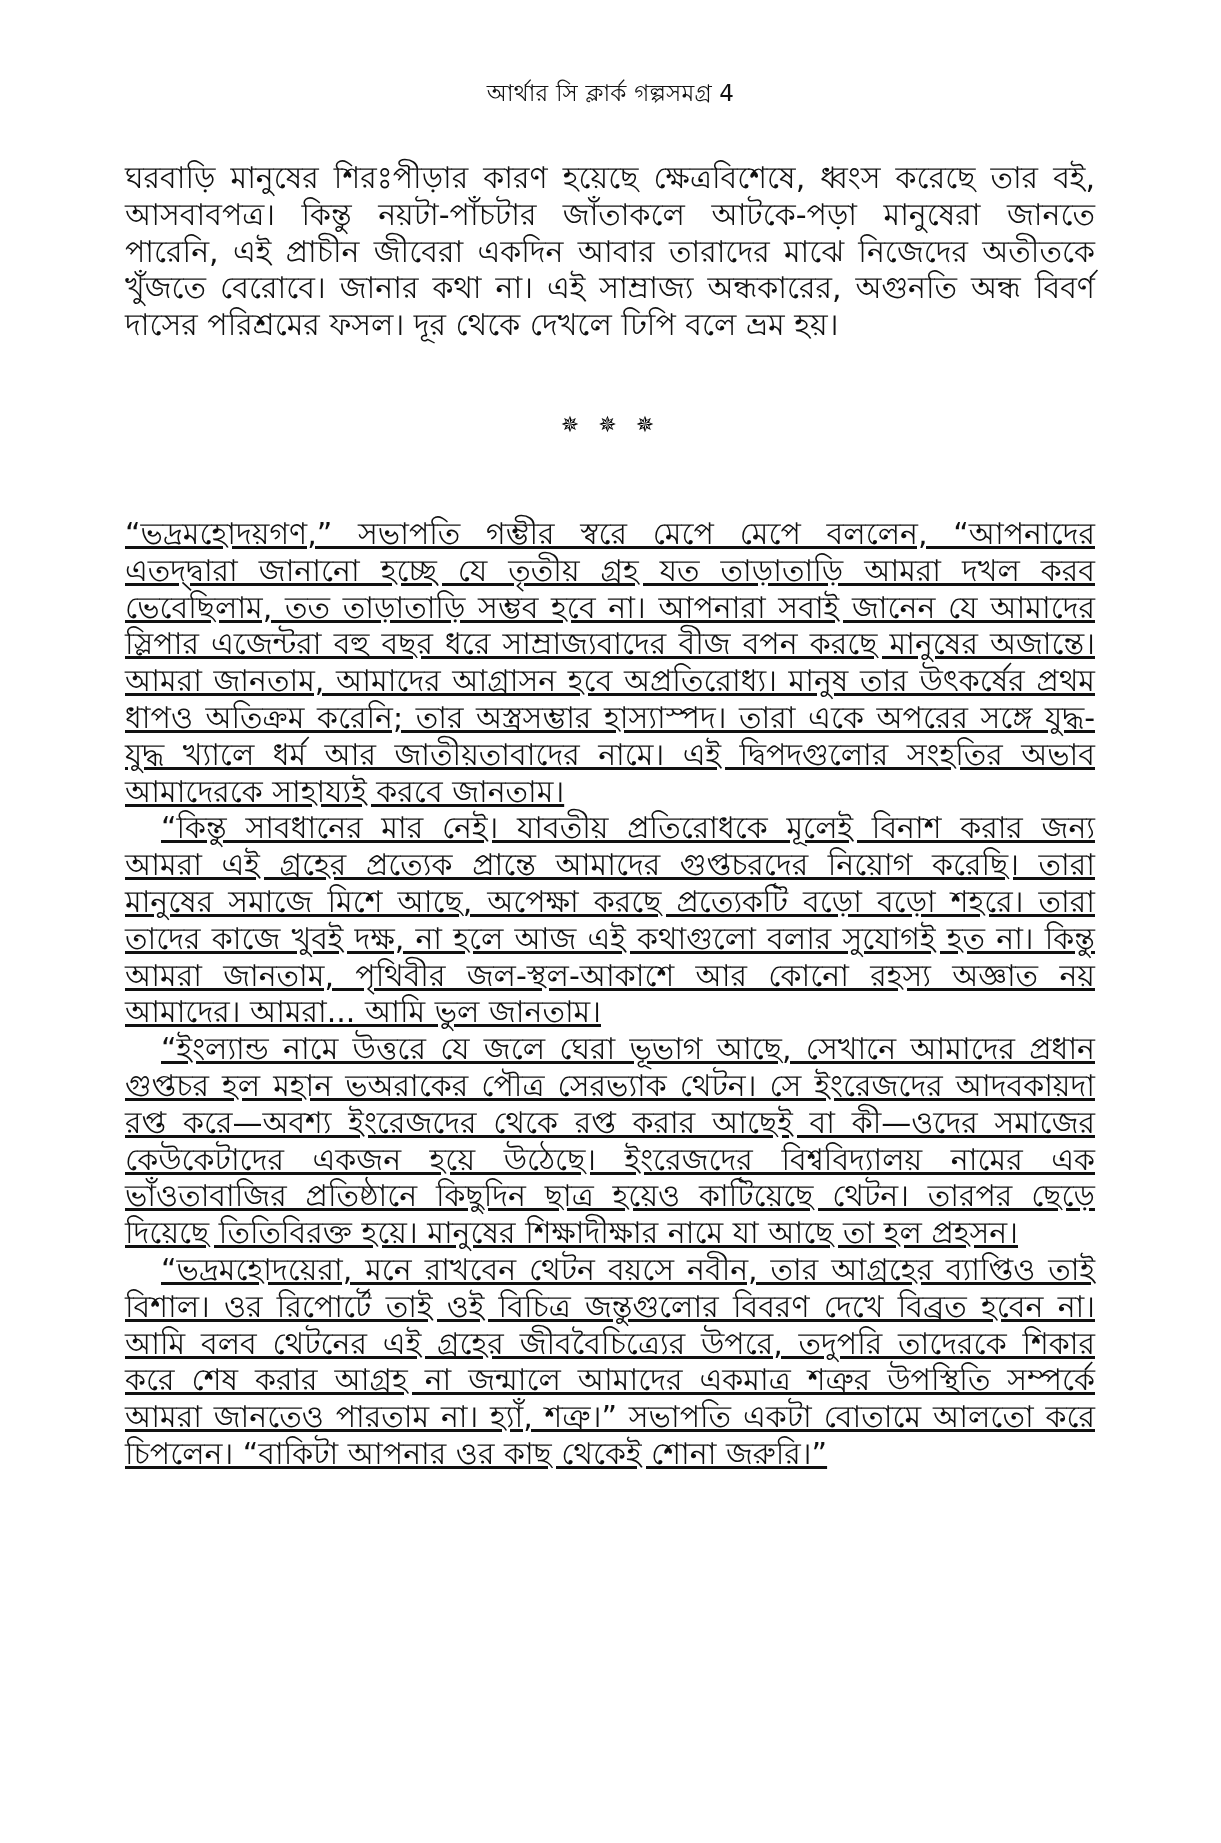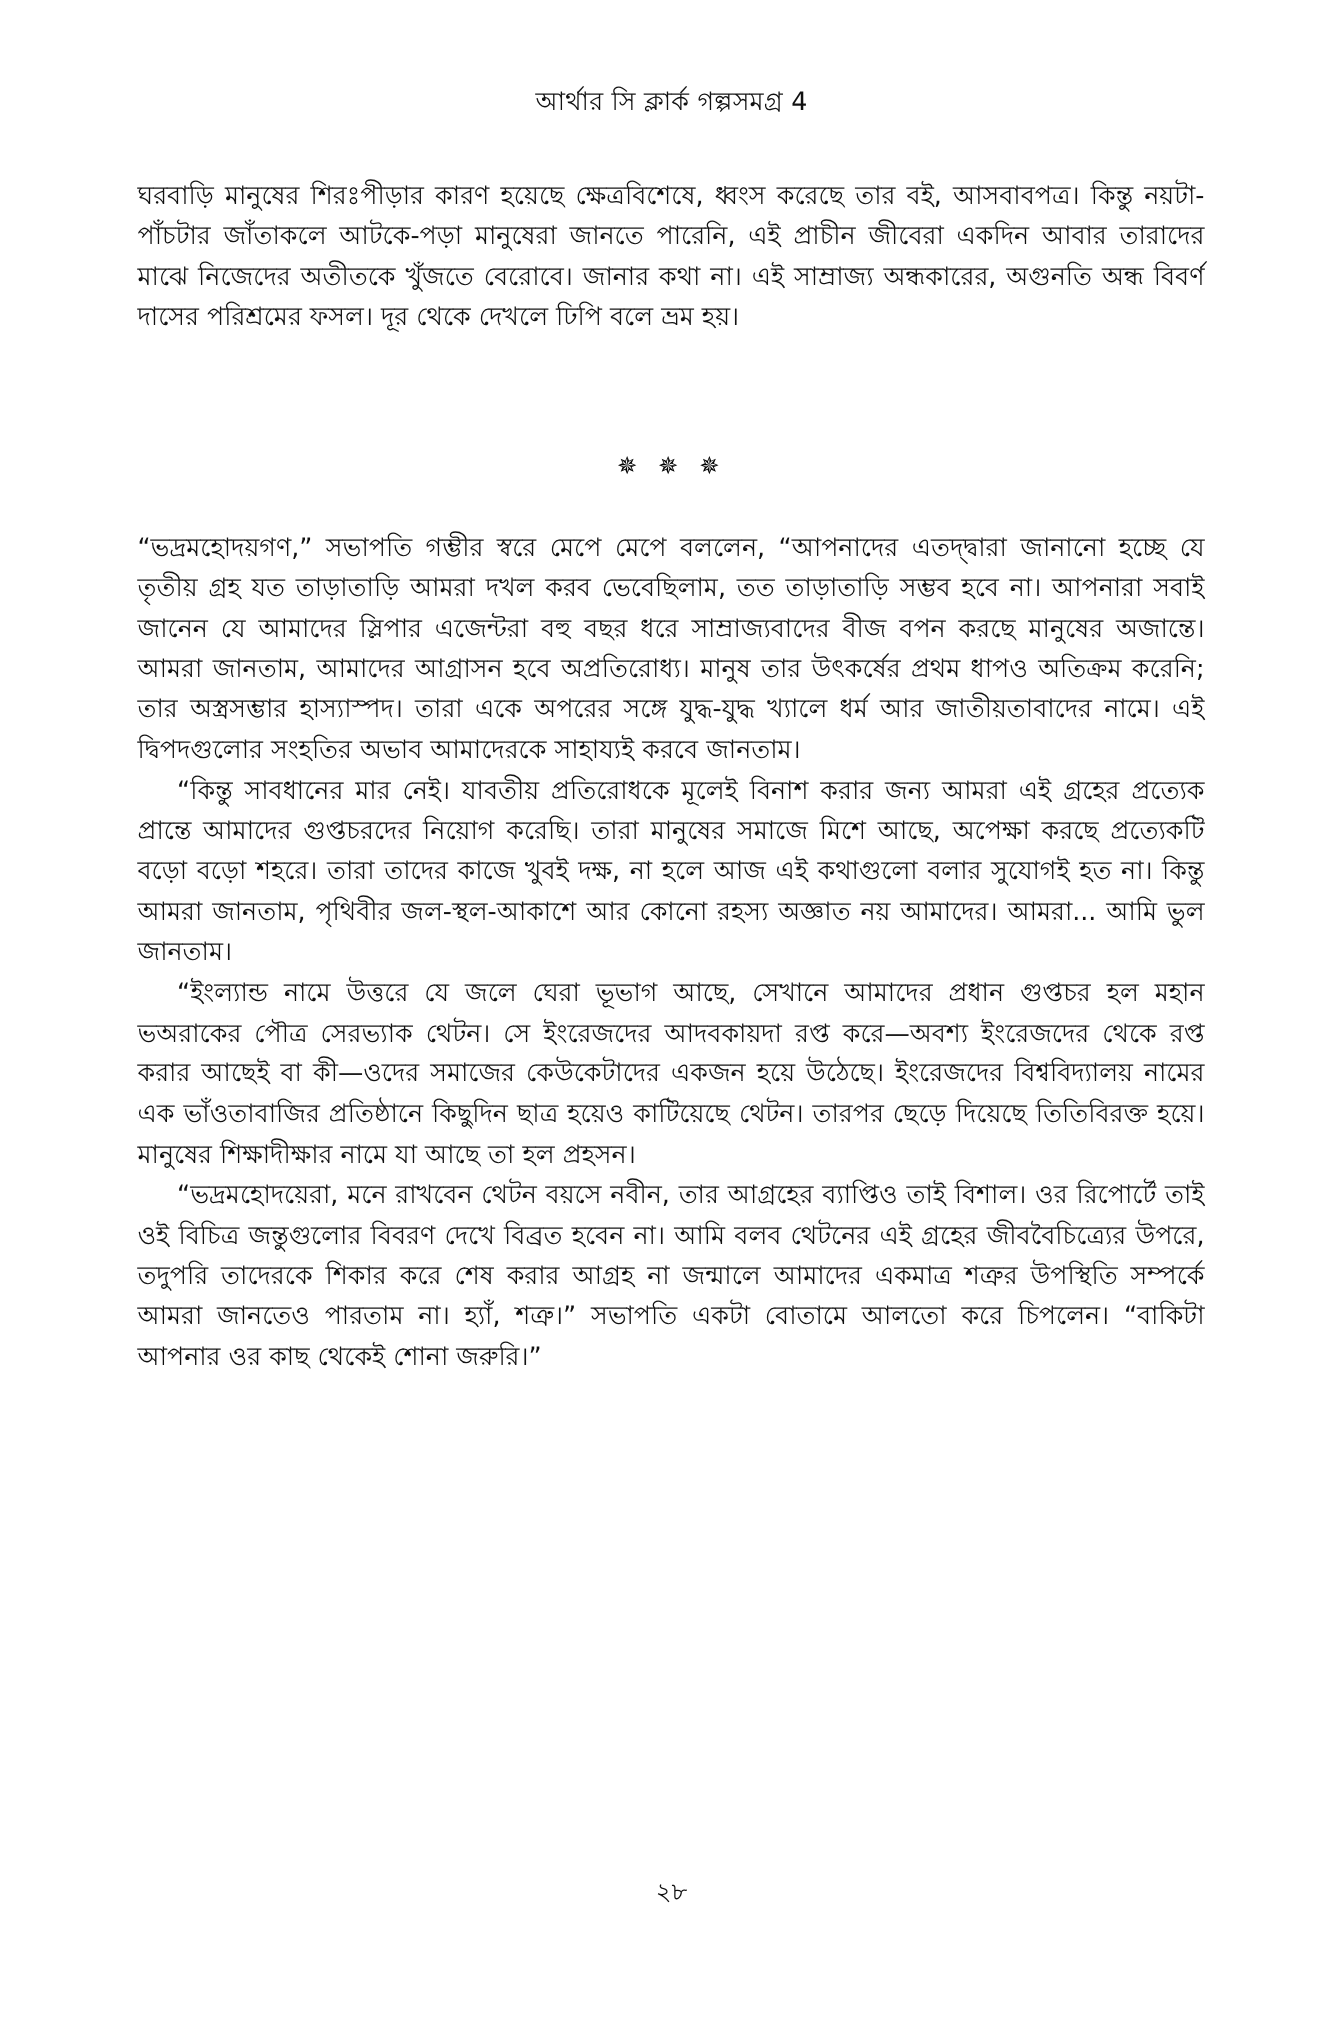--- a/index.html
+++ b/index.html
@@ -29,27 +29,27 @@
       width: 1221px;
       text-align: center;
       font-size: 23px;
       line-height: 30px;
       letter-spacing: 0.2px;
     }
     .body-text {
       position: absolute;
       left: 125px;
       width: 970px;
-      font-size: 23px;
+      font-size: 30px;
       line-height: 36.8px;
       text-align: justify;
       text-align-last: left;
     }
     .block-1 { top: 160px; }
-    .block-2 { top: 480px; }
+    .block-2 { top: 516px; text-decoration: underline; }
     .para {
       margin: 0;
       padding: 0;
     }
     .para.indent {
       text-indent: 36px;
     }
     .section-break {
       position: absolute;
       top: 412px;
@@ -84,15 +84,14 @@
 
   <div class="section-break">✵ ✵ ✵</div>
 
   <div class="body-text block-2">
     <p class="para">“ভদ্রমহোদয়গণ,” সভাপতি গম্ভীর স্বরে মেপে মেপে বললেন, “আপনাদের এতদ্দ্বারা জানানো হচ্ছে যে তৃতীয় গ্রহ যত তাড়াতাড়ি আমরা দখল করব ভেবেছিলাম, তত তাড়াতাড়ি সম্ভব হবে না। আপনারা সবাই জানেন যে আমাদের স্লিপার এজেন্টরা বহু বছর ধরে সাম্রাজ্যবাদের বীজ বপন করছে মানুষের অজান্তে। আমরা জানতাম, আমাদের আগ্রাসন হবে অপ্রতিরোধ্য। মানুষ তার উৎকর্ষের প্রথম ধাপও অতিক্রম করেনি; তার অস্ত্রসম্ভার হাস্যাস্পদ। তারা একে অপরের সঙ্গে যুদ্ধ-যুদ্ধ খ্যালে ধর্ম আর জাতীয়তাবাদের নামে। এই দ্বিপদগুলোর সংহতির অভাব আমাদেরকে সাহায্যই করবে জানতাম।</p>
     <p class="para indent">“কিন্তু সাবধানের মার নেই। যাবতীয় প্রতিরোধকে মূলেই বিনাশ করার জন্য আমরা এই গ্রহের প্রত্যেক প্রান্তে আমাদের গুপ্তচরদের নিয়োগ করেছি। তারা মানুষের সমাজে মিশে আছে, অপেক্ষা করছে প্রত্যেকটি বড়ো বড়ো শহরে। তারা তাদের কাজে খুবই দক্ষ, না হলে আজ এই কথাগুলো বলার সুযোগই হত না। কিন্তু আমরা জানতাম, পৃথিবীর জল-স্থল-আকাশে আর কোনো রহস্য অজ্ঞাত নয় আমাদের। আমরা... আমি ভুল জানতাম।</p>
     <p class="para indent">“ইংল্যান্ড নামে উত্তরে যে জলে ঘেরা ভূভাগ আছে, সেখানে আমাদের প্রধান গুপ্তচর হল মহান ভঅরাকের পৌত্র সেরভ্যাক থেটন। সে ইংরেজদের আদবকায়দা রপ্ত করে—অবশ্য ইংরেজদের থেকে রপ্ত করার আছেই বা কী—ওদের সমাজের কেউকেটাদের একজন হয়ে উঠেছে। ইংরেজদের বিশ্ববিদ্যালয় নামের এক ভাঁওতাবাজির প্রতিষ্ঠানে কিছুদিন ছাত্র হয়েও কাটিয়েছে থেটন। তারপর ছেড়ে দিয়েছে তিতিবিরক্ত হয়ে। মানুষের শিক্ষাদীক্ষার নামে যা আছে তা হল প্রহসন।</p>
     <p class="para indent">“ভদ্রমহোদয়েরা, মনে রাখবেন থেটন বয়সে নবীন, তার আগ্রহের ব্যাপ্তিও তাই বিশাল। ওর রিপোর্টে তাই ওই বিচিত্র জন্তুগুলোর বিবরণ দেখে বিব্রত হবেন না। আমি বলব থেটনের এই গ্রহের জীববৈচিত্র্যের উপরে, তদুপরি তাদেরকে শিকার করে শেষ করার আগ্রহ না জন্মালে আমাদের একমাত্র শত্রুর উপস্থিতি সম্পর্কে আমরা জানতেও পারতাম না। হ্যাঁ, শত্রু।” সভাপতি একটা বোতামে আলতো করে চিপলেন। “বাকিটা আপনার ওর কাছ থেকেই শোনা জরুরি।”</p>
   </div>
 
-  <div class="page-number">২৮</div>
 
 </div>
 
 </body></html>

